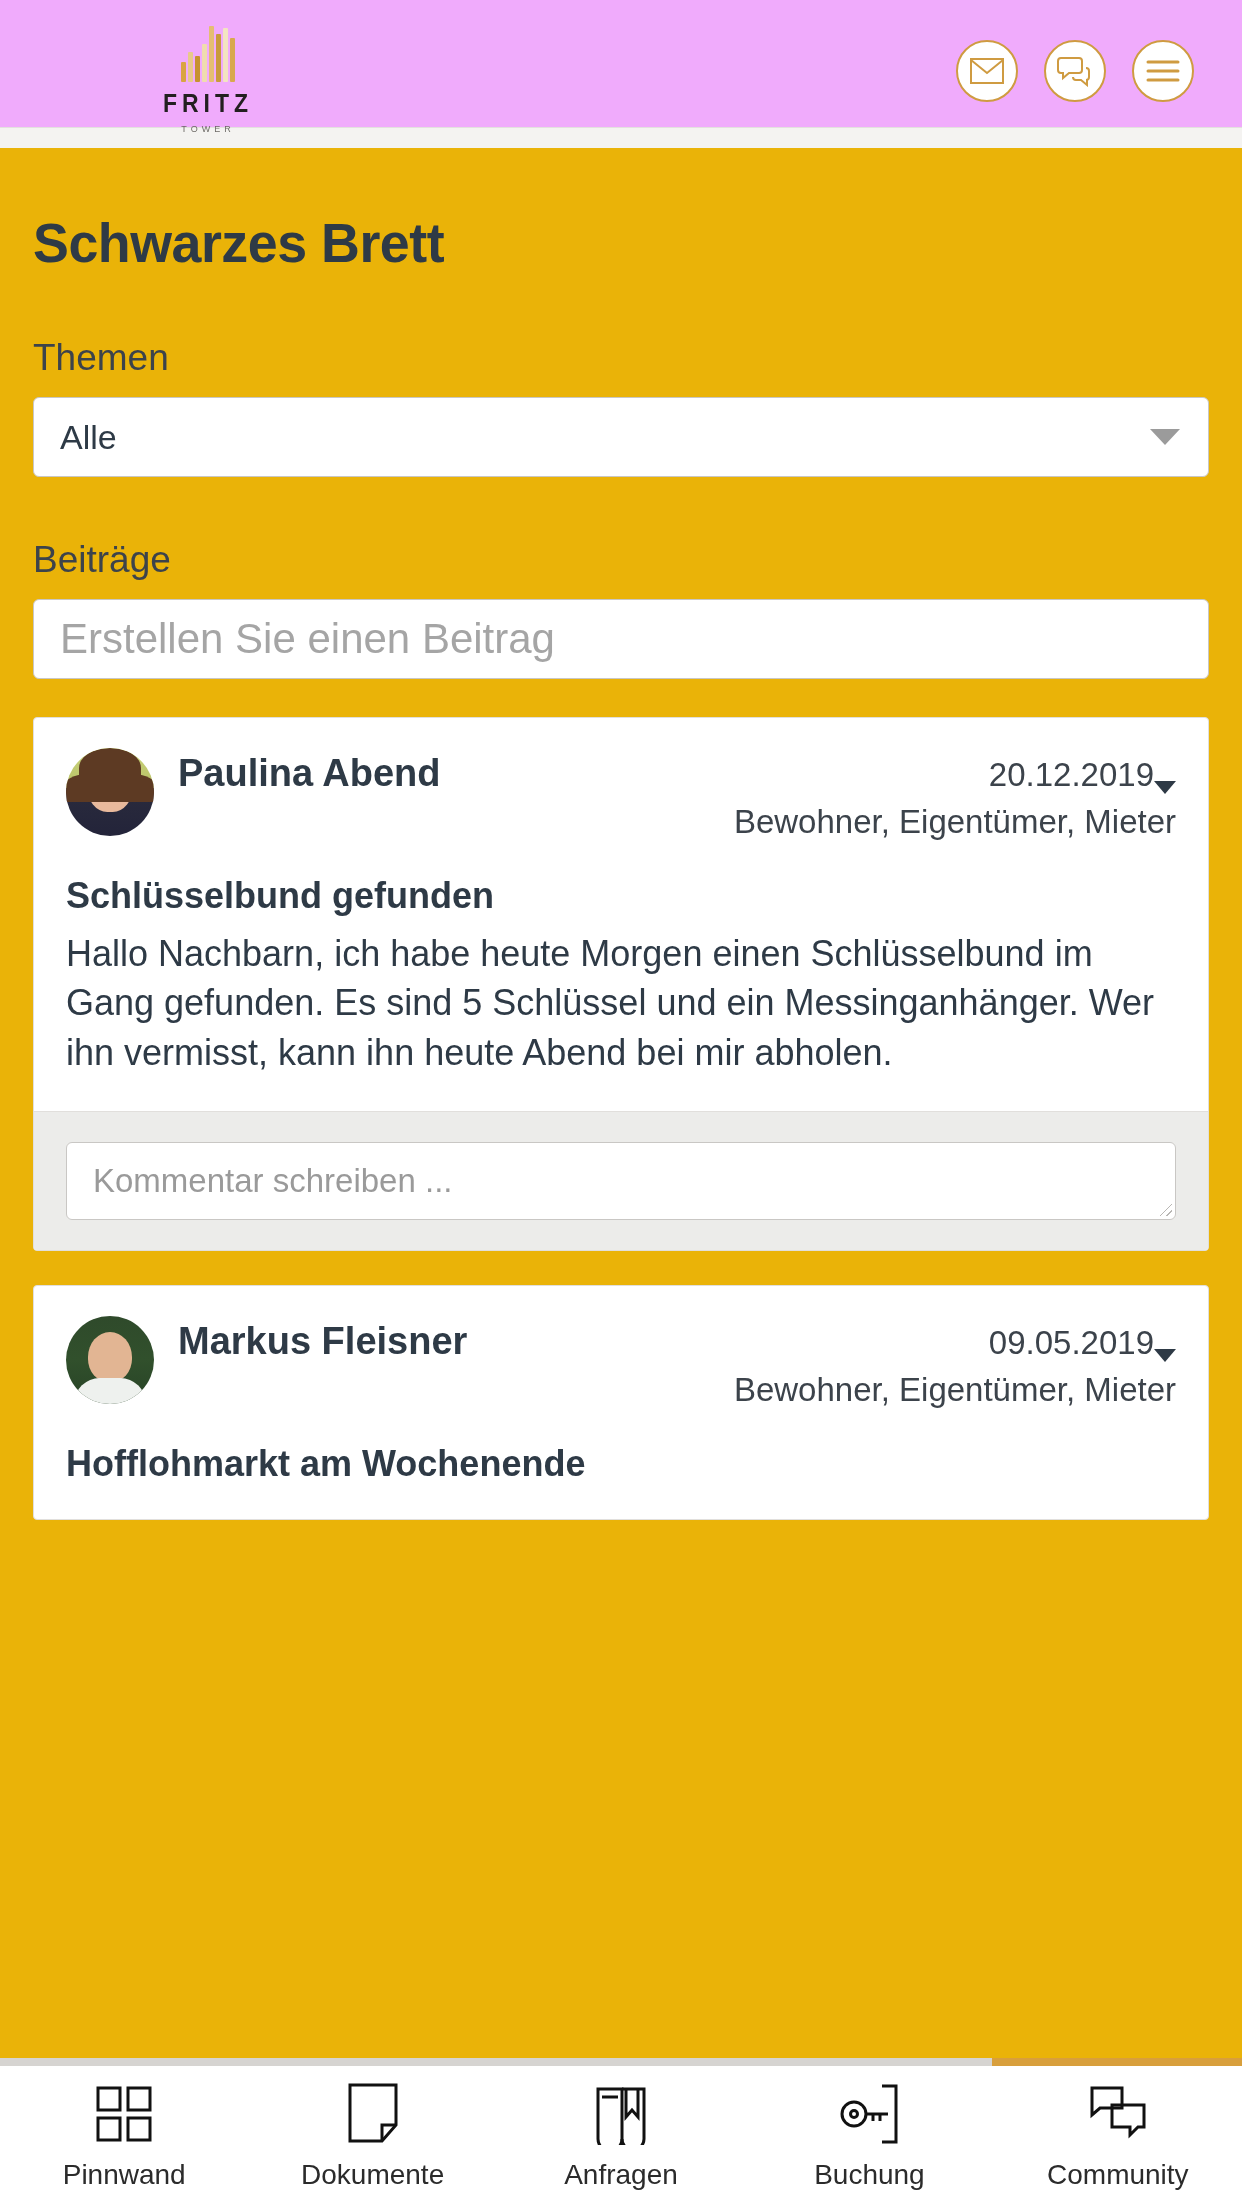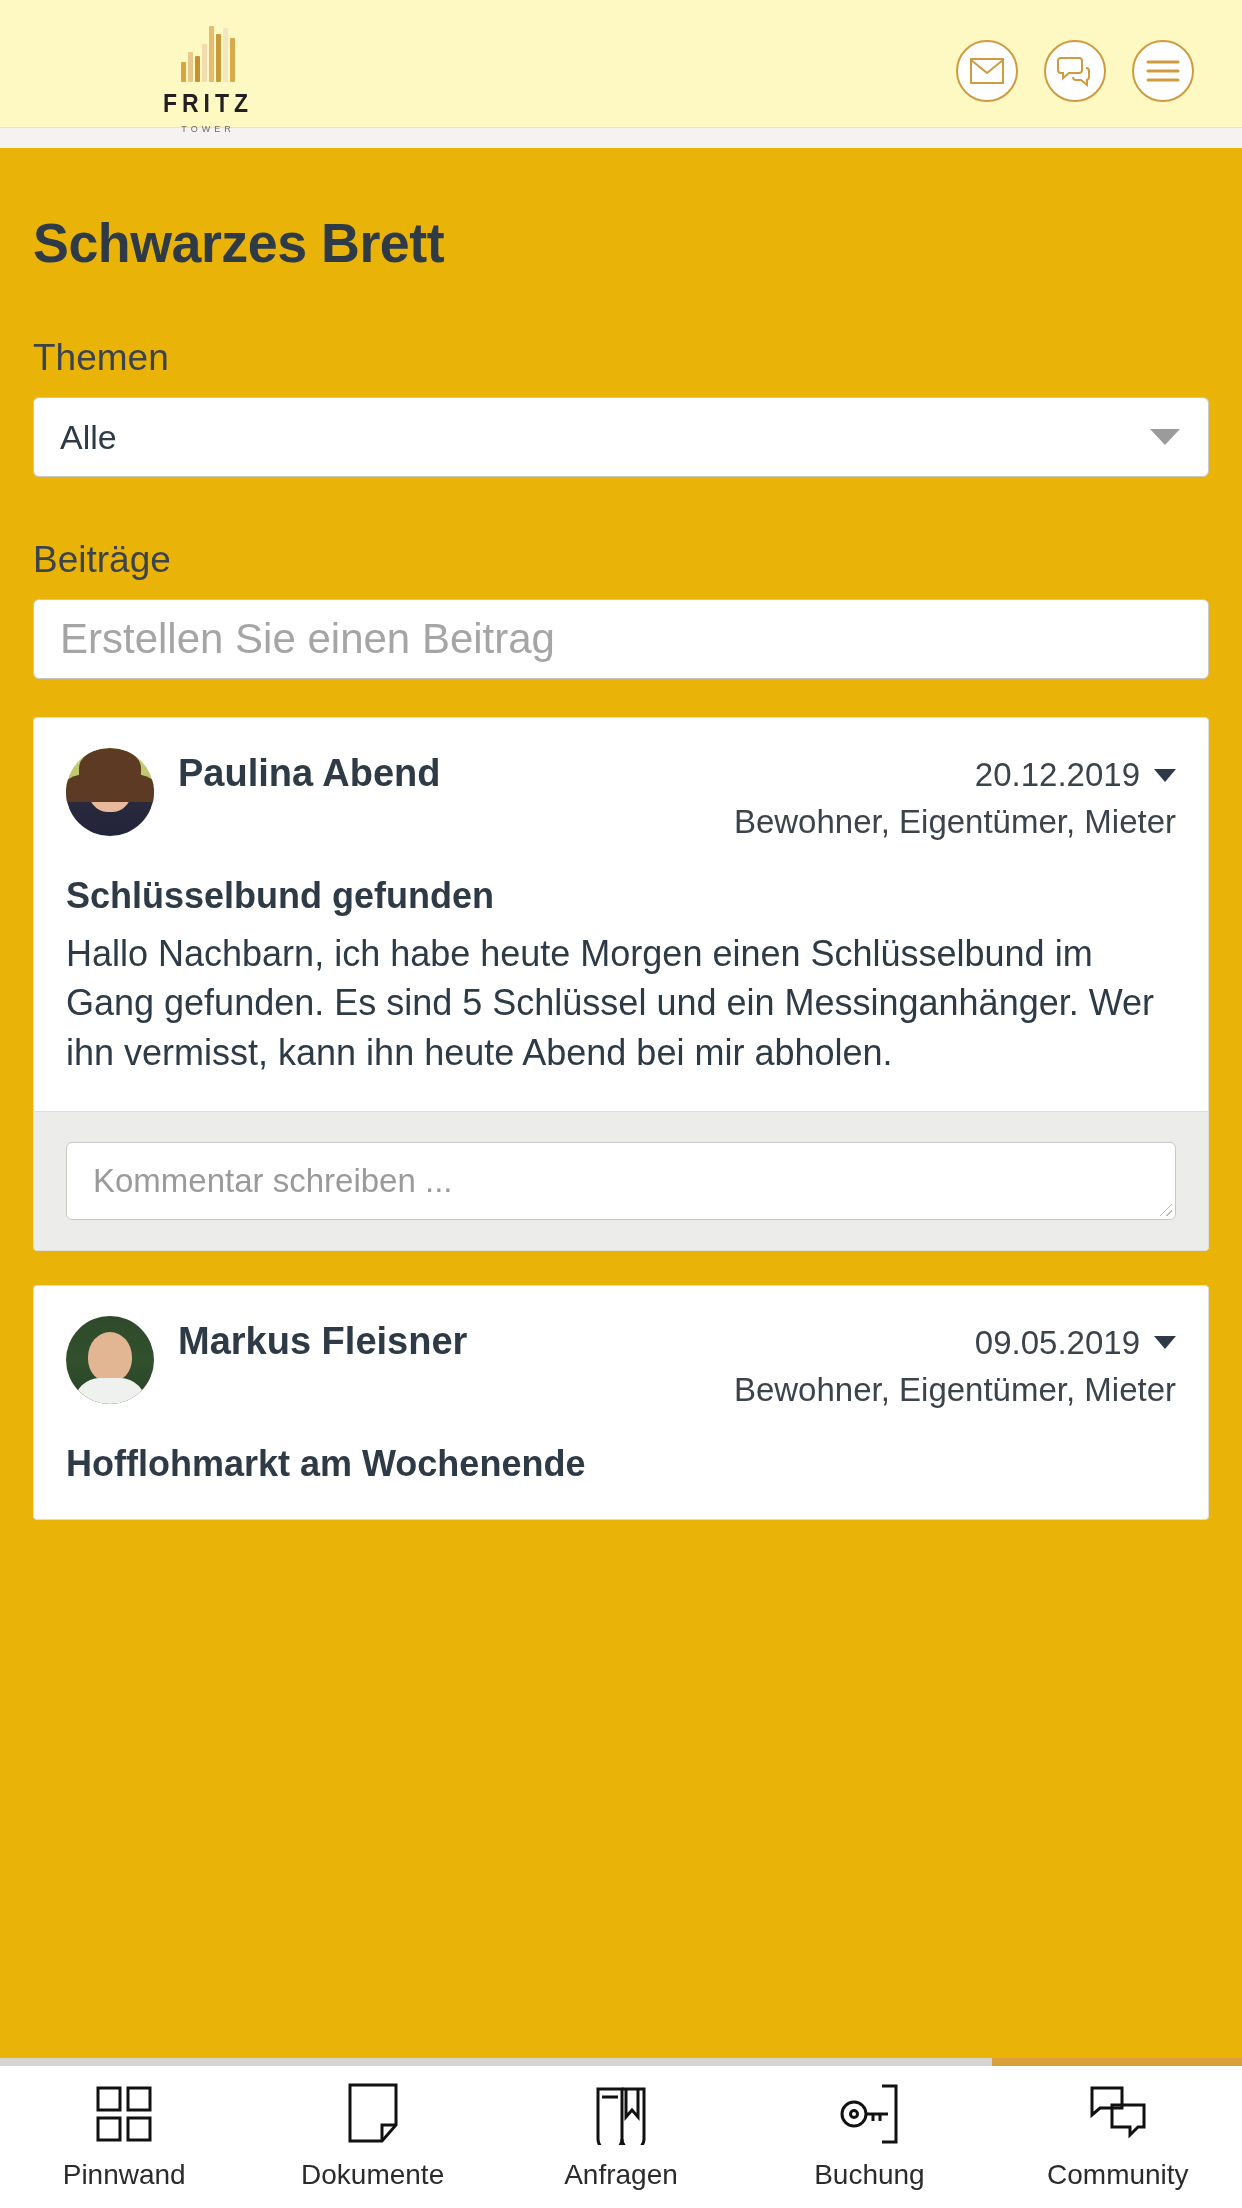--- a/index.html
+++ b/index.html
@@ -9,21 +9,21 @@
     overflow: hidden;
     background: #f4f3f1;
     font-family: "Liberation Sans", sans-serif;
   }
   body { position: relative; }
 
   
   .app-header {
     position: relative;
     height: 128px;
-    background: #fef9c3;
+    background: #f0abfc;
     border-bottom: 1px solid #e3e1de;
     display: flex;
     align-items: center;
   }
   .brand-logo {
     position: absolute;
     left: 148px;
     top: 26px;
     width: 120px;
     height: 100px;
@@ -183,21 +183,21 @@
     padding-left: 24px;
     padding-top: 4px;
   }
   .meta-row1 { display: flex; align-items: baseline; justify-content: space-between; }
   .author {
     font-size: 38px;
     font-weight: 700;
     color: #2e3a46;
     font-family: "Liberation Sans Narrow", "Liberation Sans", sans-serif;
   }
-  .date-wrap { display: flex; align-items: center; gap: 14px; }
+  .date-wrap { display: flex; align-items: flex-end; }
   .post-date { font-size: 33px; color: #3c434b; }
   .date-caret {
     width: 0; height: 0;
     border-left: 11px solid transparent;
     border-right: 11px solid transparent;
     border-top: 13px solid #2e3a46;
   }
   .roles {
     font-size: 33px;
     color: #3c434b;

